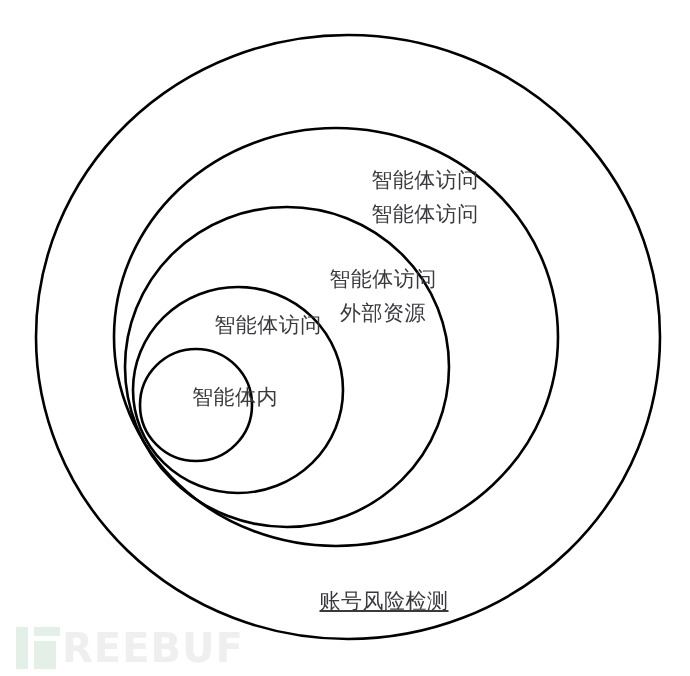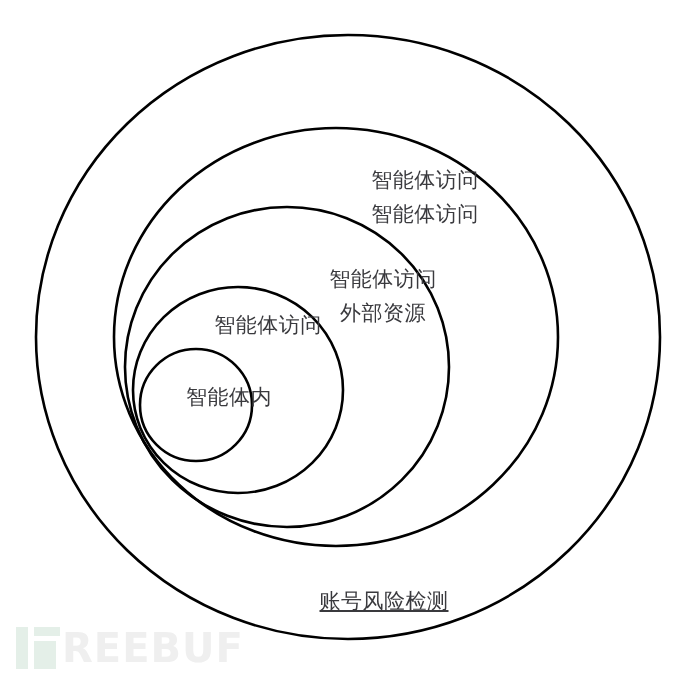--- a/index.html
+++ b/index.html
@@ -32,21 +32,21 @@
 
 <div class="label" style="left:317px; top:262px; width:132px;">
   <span>智能体访问</span>
   <span>外部资源</span>
 </div>
 
 <div class="label" style="left:212px; top:308px; width:112px;">
   <span>智能体访问</span>
 </div>
 
-<div class="label" style="left:141px; top:380px; width:112px;padding-left:32px;">
+<div class="label" style="left:147px; top:380px; width:112px;padding-left:32px;">
   <span>智能体内</span>
 </div>
 
 <div class="label" style="left:302px; top:584px; width:164px;text-decoration:underline;">
   <span>账号风险检测</span>
 </div>
 
 <div class="watermark">
   <div class="wm-bar"></div>
   <div class="wm-f">

